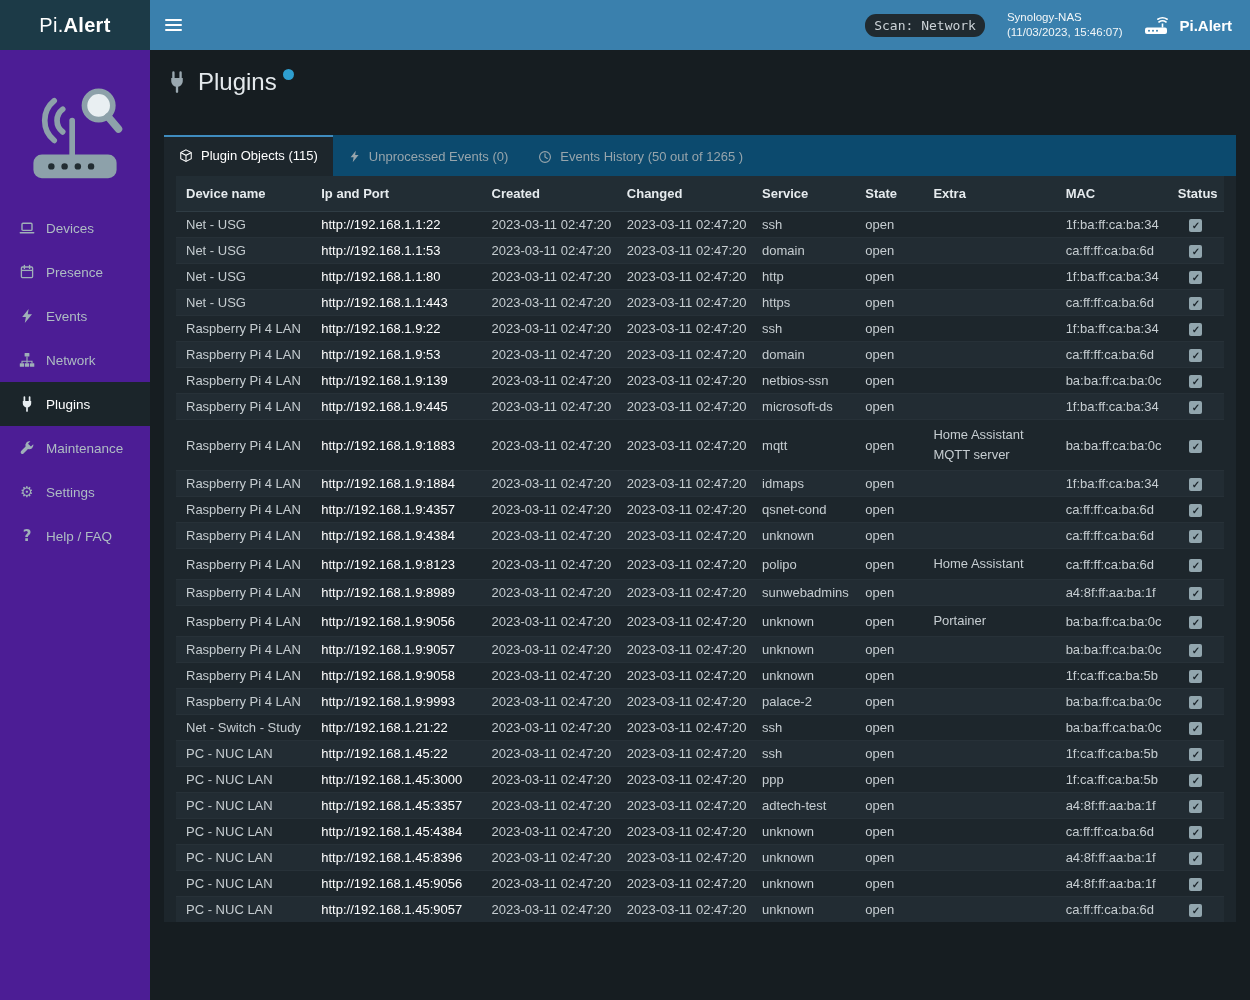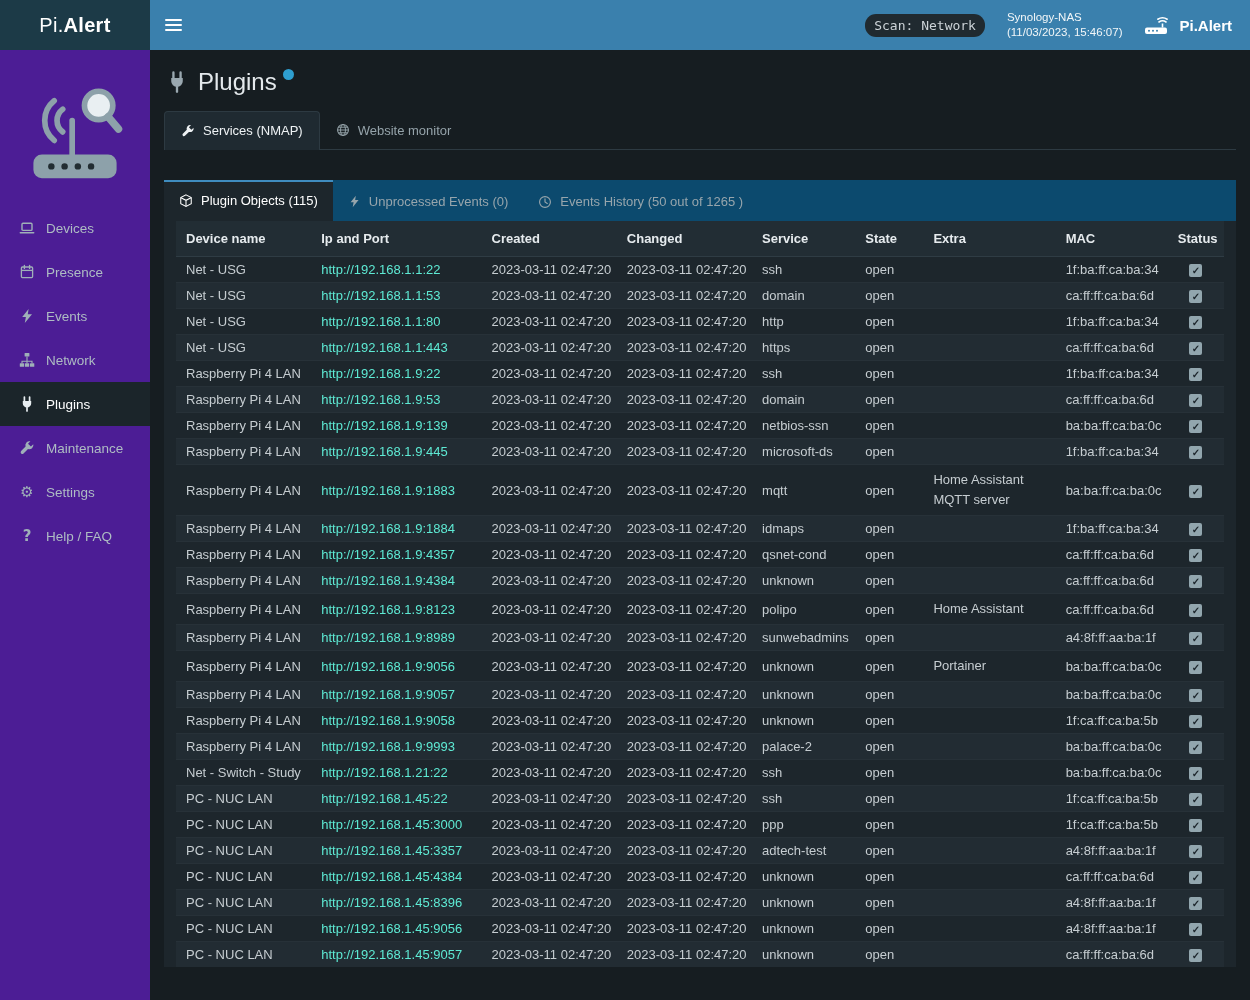--- a/index.html
+++ b/index.html
@@ -82,21 +82,21 @@
     padding:10px 10px; background:#222d34; border-bottom:1px solid #2f3c44;
     white-space:nowrap;
   }
   td {
     padding:5px 10px; color:#c6cdd1; border-top:1px solid #273138;
     white-space:nowrap; overflow:visible; vertical-align:middle;
   }
   td.c-extra { white-space:normal; line-height:20px; }
   tbody tr { background:#1d262c; }
   tbody tr.alt { background:#222c33; }
-  a.port-link { color:#5eead4; text-decoration:none; cursor:pointer; }
+  a.port-link { color:#ffffff; text-decoration:none; cursor:pointer; }
   .c-status { text-align:center; }
   .checkbox {
     display:inline-flex; width:13px; height:13px; border-radius:2px;
     background:#92a6ae; color:#1b242a; font-size:10px; font-weight:bold;
     align-items:center; justify-content:center; cursor:pointer;
   }
   svg { flex:none; }
 </style>
 </head>
 <body>
@@ -239,40 +239,20 @@
         <svg width="22" height="22" viewBox="0 0 16 16">
             <path d="M5.4 1v4M10.6 1v4" stroke="currentColor" stroke-width="1.7" stroke-linecap="round"></path>
             <path d="M3.8 5h8.4v2.4a4.2 4.2 0 0 1-8.4 0V5z" fill="currentColor"></path>
             <path d="M8 11.6V15" stroke="currentColor" stroke-width="1.7" stroke-linecap="round"></path>
           </svg>
       </span>
       <h1>Plugins</h1>
       <span class="sup-dot"></span>
     </div>
 
-    <div class="tabs">
-      <div class="tab active">
-        <span class="ic">
-          <svg width="14" height="14" viewBox="0 0 16 16">
-              <path d="M14.3 4.2a4.1 4.1 0 0 1-5.3 4.8l-4.5 4.5a1.7 1.7 0 0 1-2.4-2.4L6.6 6.6a4.1 4.1 0 0 1 4.8-5.3L9 3.7l2.9 2.9 2.4-2.4z" fill="currentColor"></path>
-            </svg>
-        </span>
-        <span>Services (NMAP)</span>
-      </div>
-      <div class="tab">
-        <span class="ic">
-          <svg width="14" height="14" viewBox="0 0 16 16" fill="none" stroke="currentColor">
-              <circle cx="8" cy="8" r="6.2" stroke-width="1.2"></circle>
-              <ellipse cx="8" cy="8" rx="2.8" ry="6.2" stroke-width="1.1"></ellipse>
-              <path d="M1.8 8h12.4M2.7 4.8h10.6M2.7 11.2h10.6" stroke-width="1.1"></path>
-            </svg>
-        </span>
-        <span>Website monitor</span>
-      </div>
-    </div>
 
     <div class="panel">
       <div class="inner-tabs">
         <div class="itab active">
           <span class="ic">
             <svg width="14" height="14" viewBox="0 0 16 16" fill="none" stroke="currentColor">
                 <path d="M8 1l6 3v7.2l-6 3-6-3V4l6-3z" stroke-width="1.2"></path>
                 <path d="M2.2 4.3 8 7.2l5.8-2.9M8 7.2V14" stroke-width="1.2"></path>
               </svg>
           </span>

